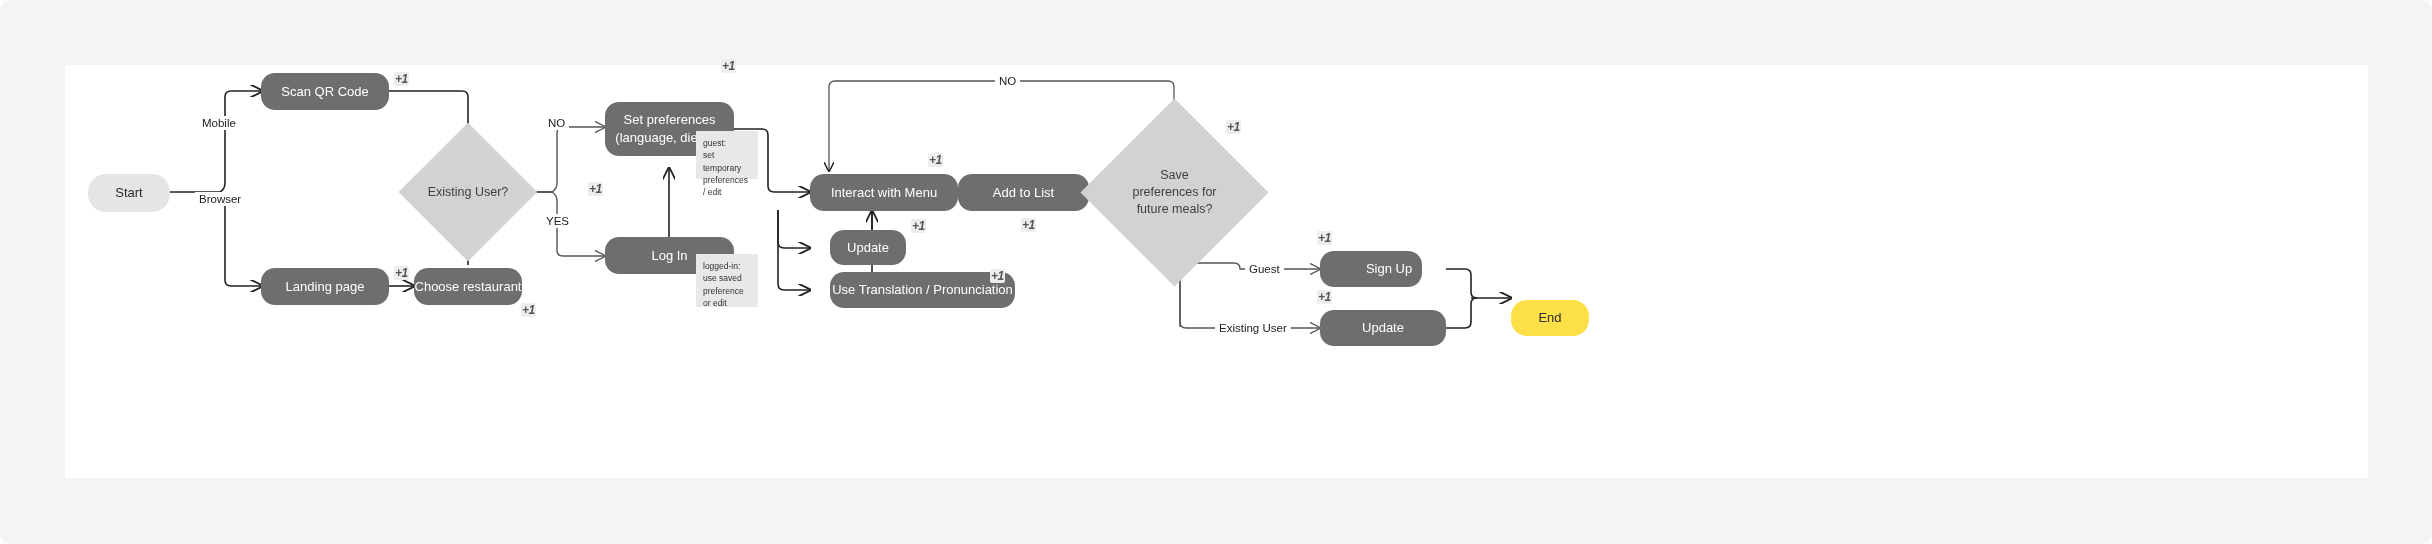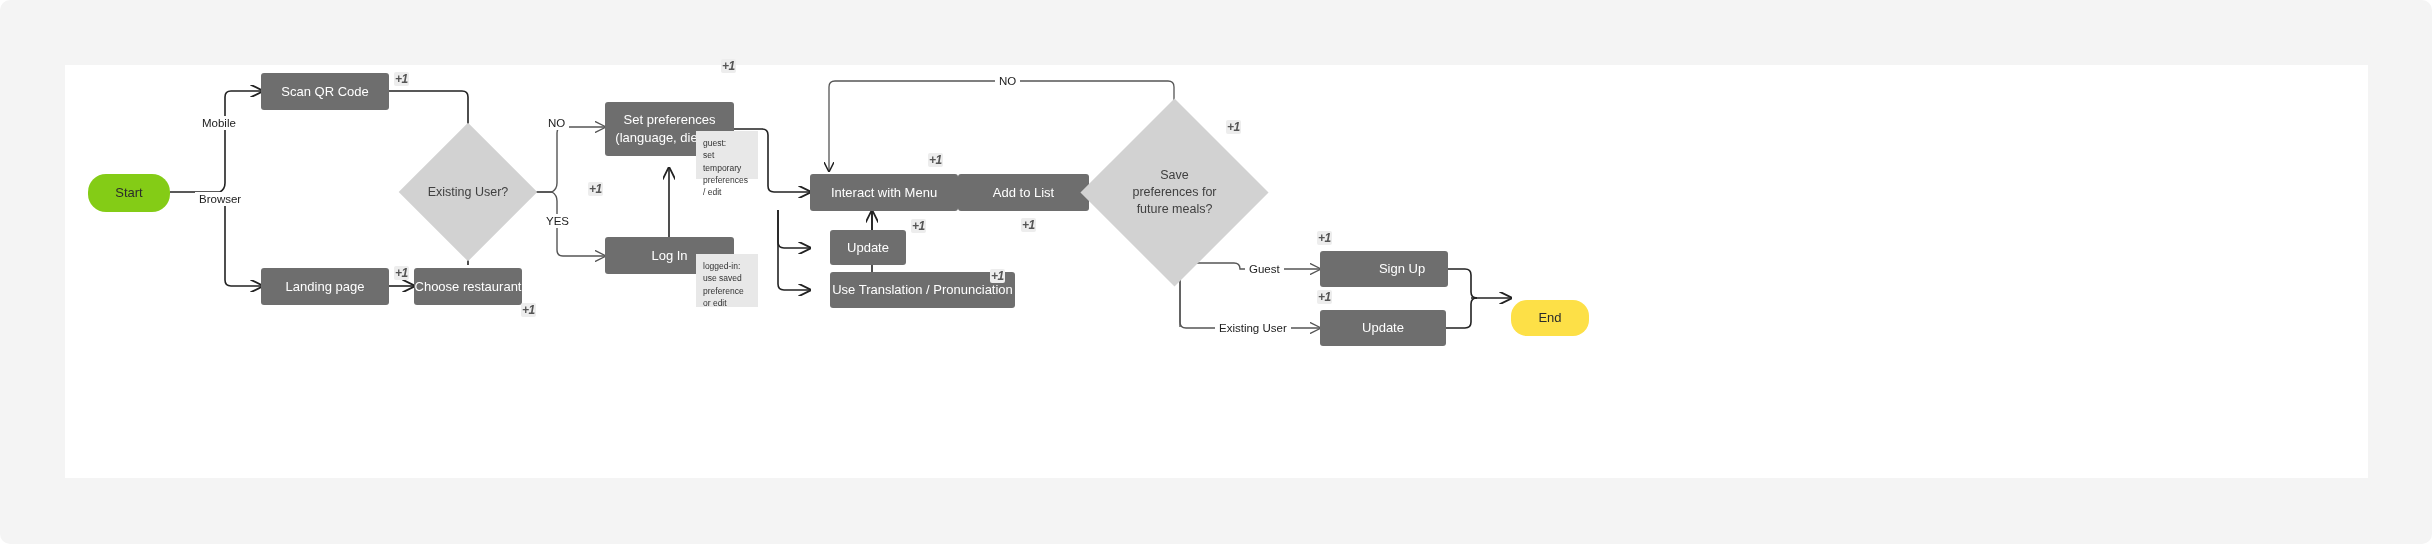--- a/index.html
+++ b/index.html
@@ -41,25 +41,25 @@
     display: flex;
     align-items: center;
     justify-content: center;
     text-align: center;
     box-sizing: border-box;
     line-height: 1.35;
   }
   .node.process {
     background: #6e6e6e;
     color: #ffffff;
-    border-radius: 3px;
+    border-radius: 14px;
     font-size: 13px;
   }
   .node.terminal {
-    background: #84cc16;
+    background: #e5e5e5;
     color: #2b2b2b;
     border-radius: 18px;
     font-size: 13px;
   }
   .node.terminal-end {
     background: #fde047;
     color: #2b2b2b;
     border-radius: 16px;
     font-size: 13px;
     margin-top: 20px;
@@ -265,21 +265,21 @@
     <div class="node decision" style="left:1043px; top:61px; width:133px; height:133px; flex-direction:column;">
       <div class="diamond-shape"></div>
       <div class="diamond-label" style="z-index:2;">
         <div>Save</div>
         <div>preferences for</div>
         <div>future meals?</div>
       </div>
     </div>
     <div class="badge" style="left:1161px; top:55px;">+1</div>
 
-    <div class="node process" style="left:1255px; top:186px; width:128px; height:36px;padding-left:36px;">
+    <div class="node process" style="left:1255px; top:186px; width:102px; height:36px;padding-left:36px;">
       <span>Sign Up</span>
     </div>
     <div class="badge" style="left:1252px; top:166px;">+1</div>
 
     <div class="node process" style="left:1255px; top:245px; width:126px; height:36px;">
       <span>Update</span>
     </div>
     <div class="badge" style="left:1252px; top:225px;">+1</div>
 
     <div class="node terminal-end" style="left:1446px; top:215px; width:78px; height:36px;">

